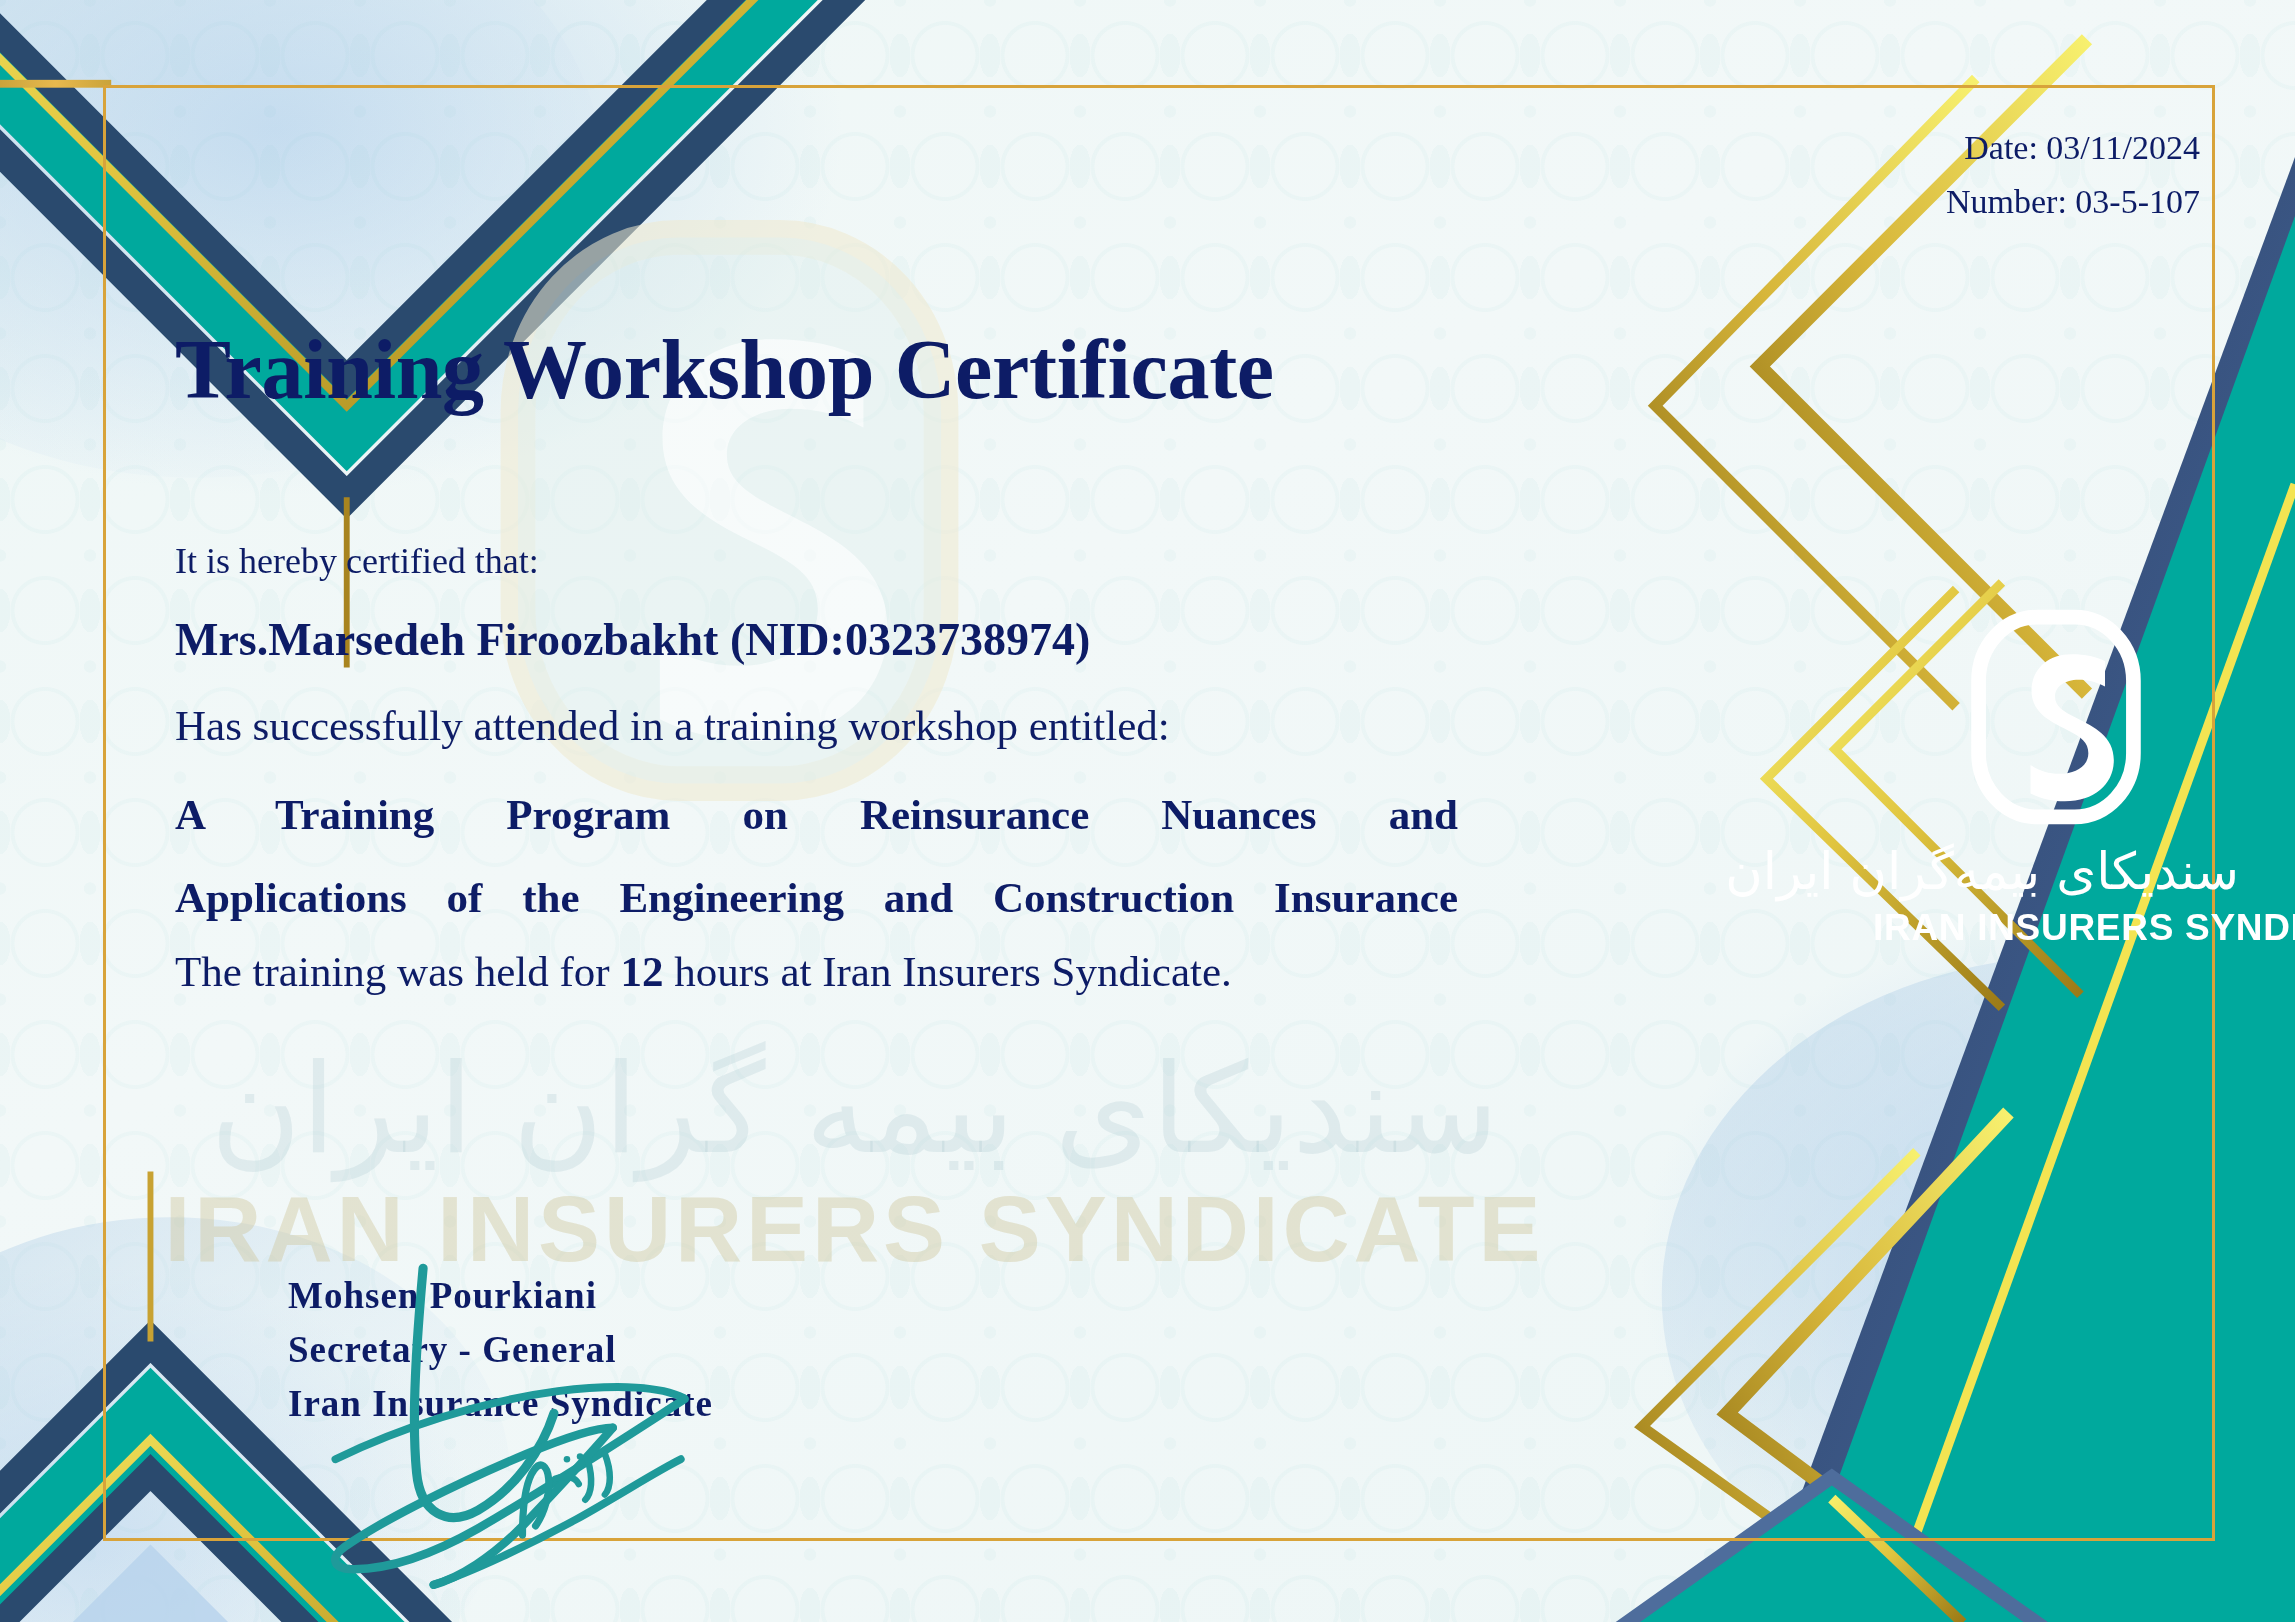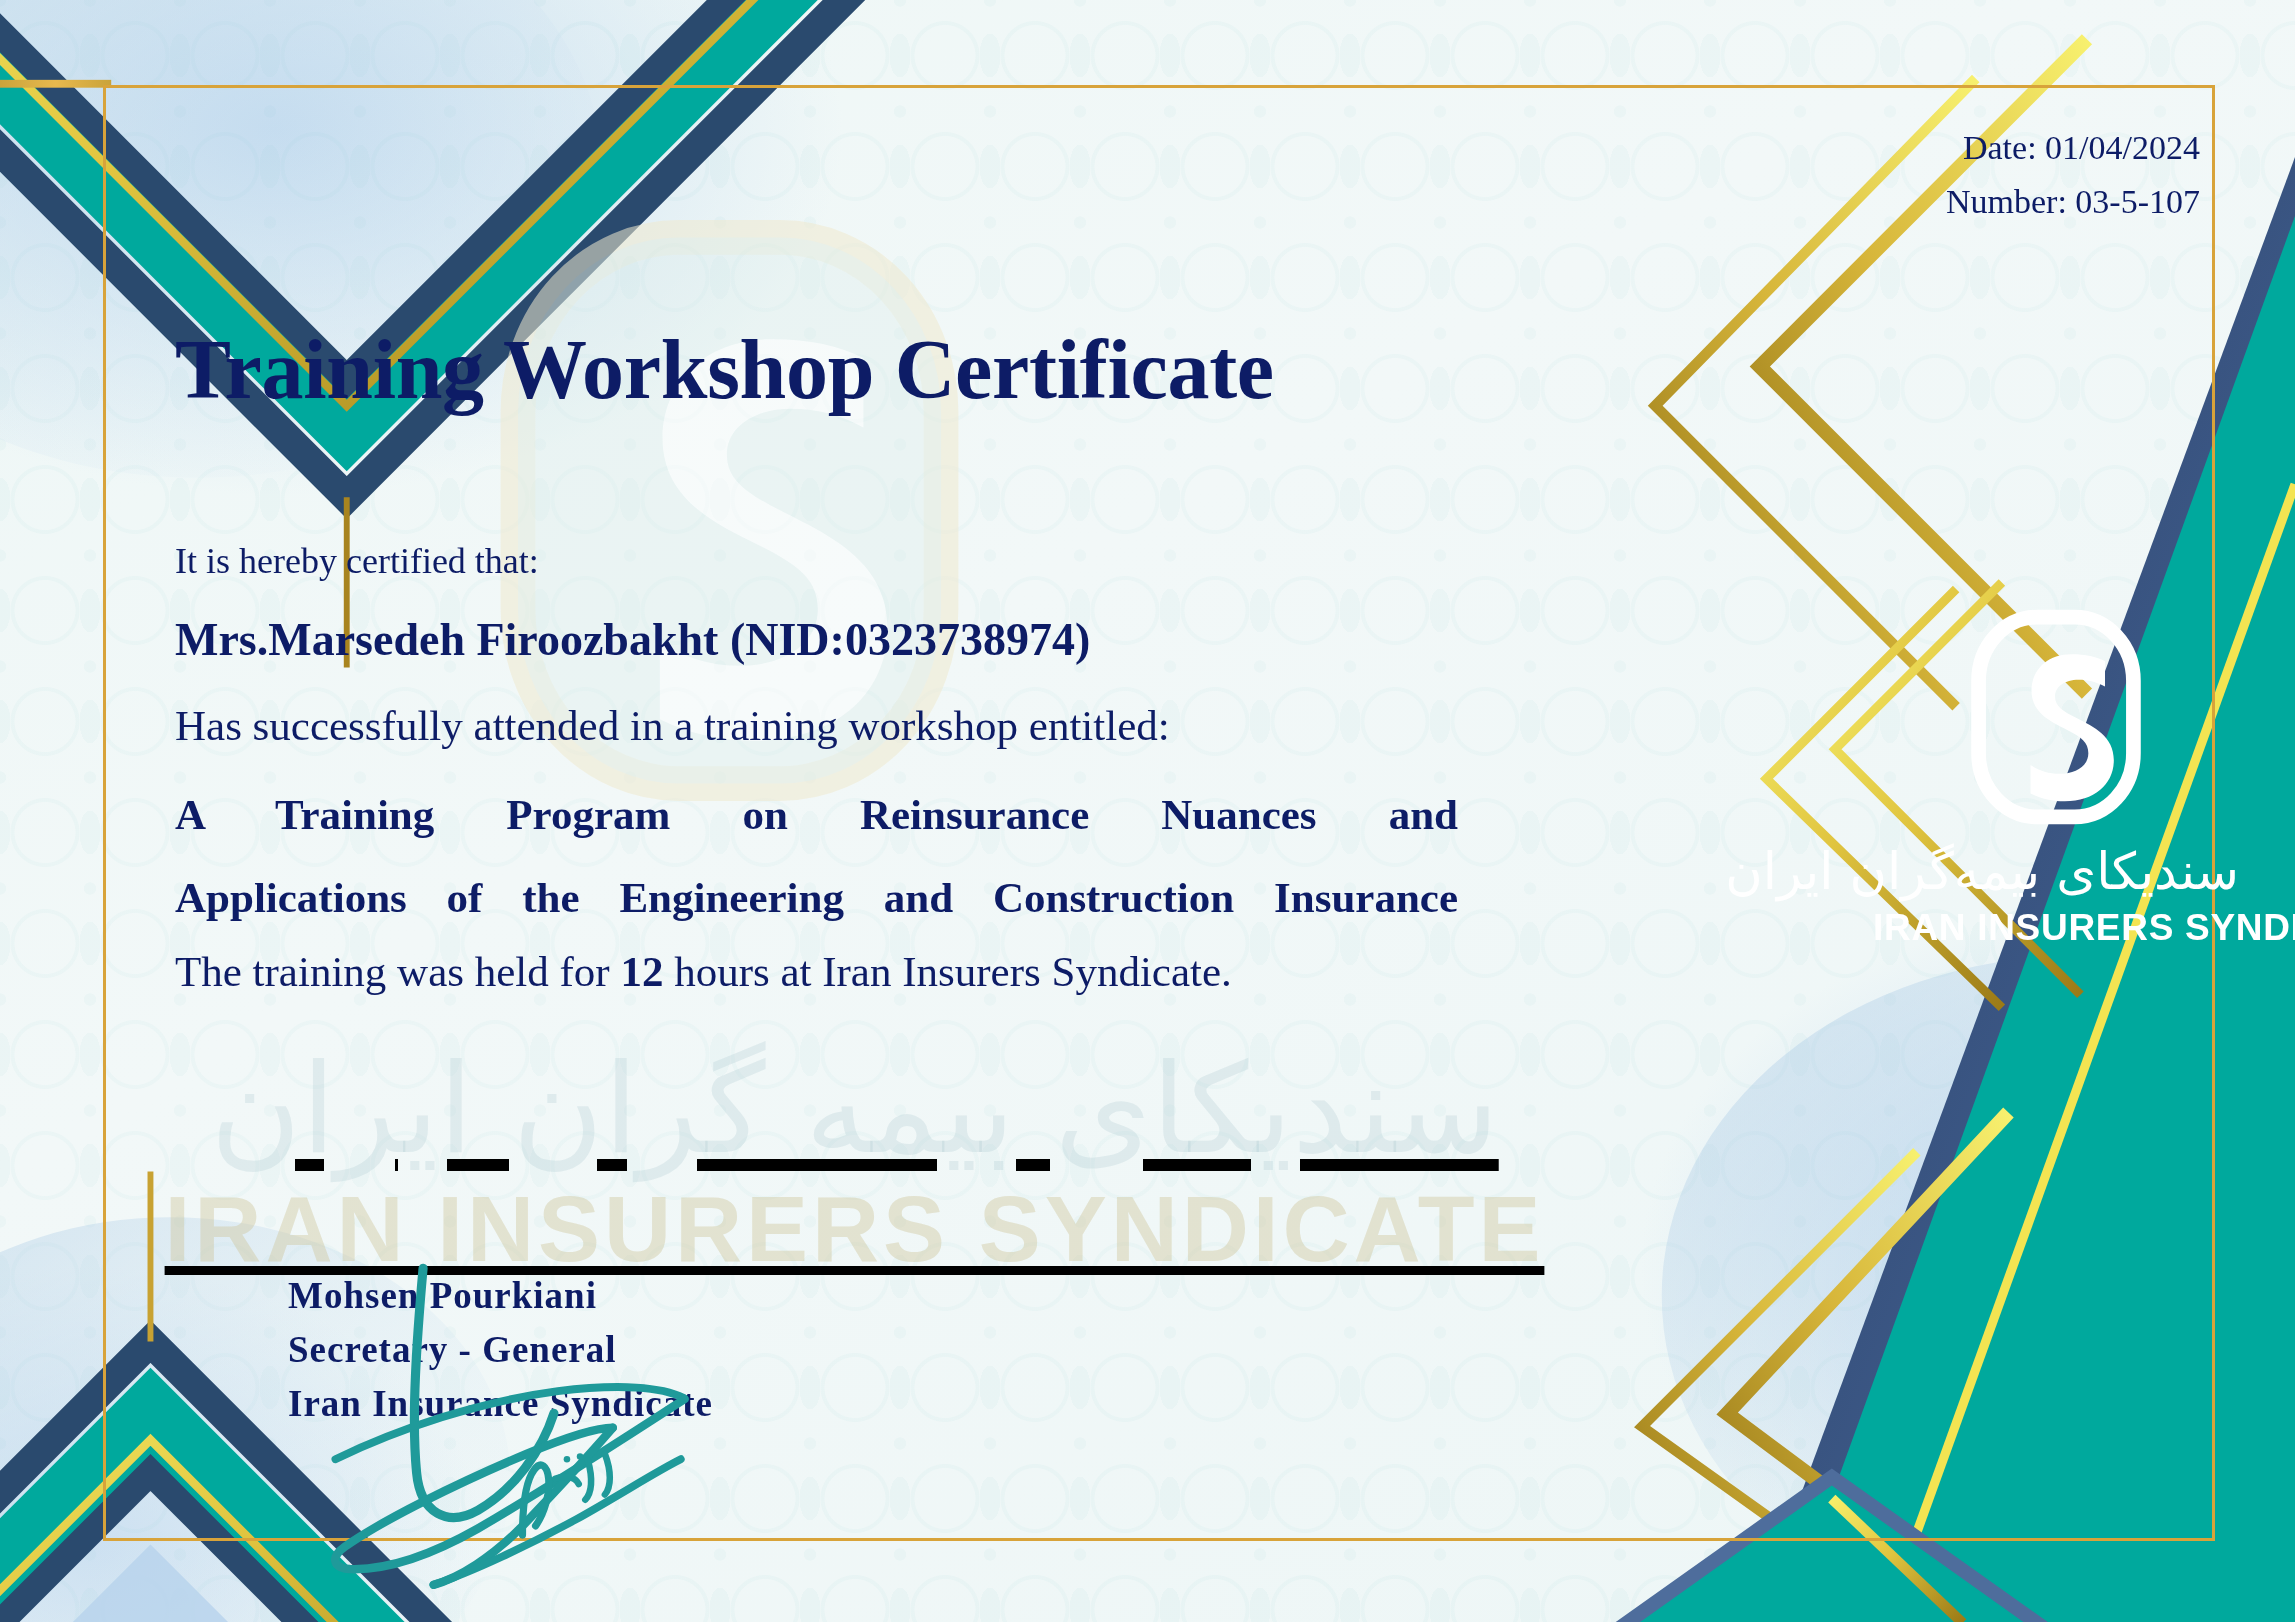--- a/index.html
+++ b/index.html
@@ -42,21 +42,21 @@
     box-sizing:border-box;
   }
 
   
   .wm-logo{
     position:absolute;left:458px;top:216px;width:543px;height:589px;
     opacity:.55;
   }
   .wm-text{
     position:absolute;left:151px;top:1047px;width:1407px;
-    text-align:center;pointer-events:none;user-select:none;text-decoration:underline;
+    text-align:center;pointer-events:none;user-select:none;
   }
   .wm-fa{
     font-size:124px;line-height:1;color:rgba(150,185,195,.20);
     font-family:"DejaVu Sans", sans-serif;direction:rtl;white-space:nowrap;
   }
   .wm-en{
     margin-top:11.8px;
     font-size:93px;line-height:1;letter-spacing:3.9px;
     color:rgba(206,196,150,.40);
     font-family:"Liberation Sans", sans-serif;font-weight:700;
@@ -232,21 +232,21 @@
              c0 -20 20 -34 48 -34 c20 0 38 5 54 14 l0 -52 c-18 -9 -40 -14 -68 -14 z" fill="#ffffff" opacity=".92"></path>
   </svg>
 
   <div class="wm-text">
     <div class="wm-fa">سندیکای بیمه گران ایران</div>
     <div class="wm-en">IRAN INSURERS SYNDICATE</div>
   </div>
 
 
   <div class="meta">
-    <div>Date: 01/04/2024</div>
+    <div>Date: 03/11/2024</div>
     <div>Number: 03-5-107</div>
   </div>
 
   <div class="title">Training Workshop Certificate</div>
 
   <div class="body">
     <div class="line-cert">It is hereby certified that:</div>
     <div class="line-name">Mrs.Marsedeh Firoozbakht (NID:0323738974)</div>
     <div class="line-attend">Has successfully attended in a training workshop entitled:</div>
     <div class="wt">A Training Program on Reinsurance Nuances and</div>

